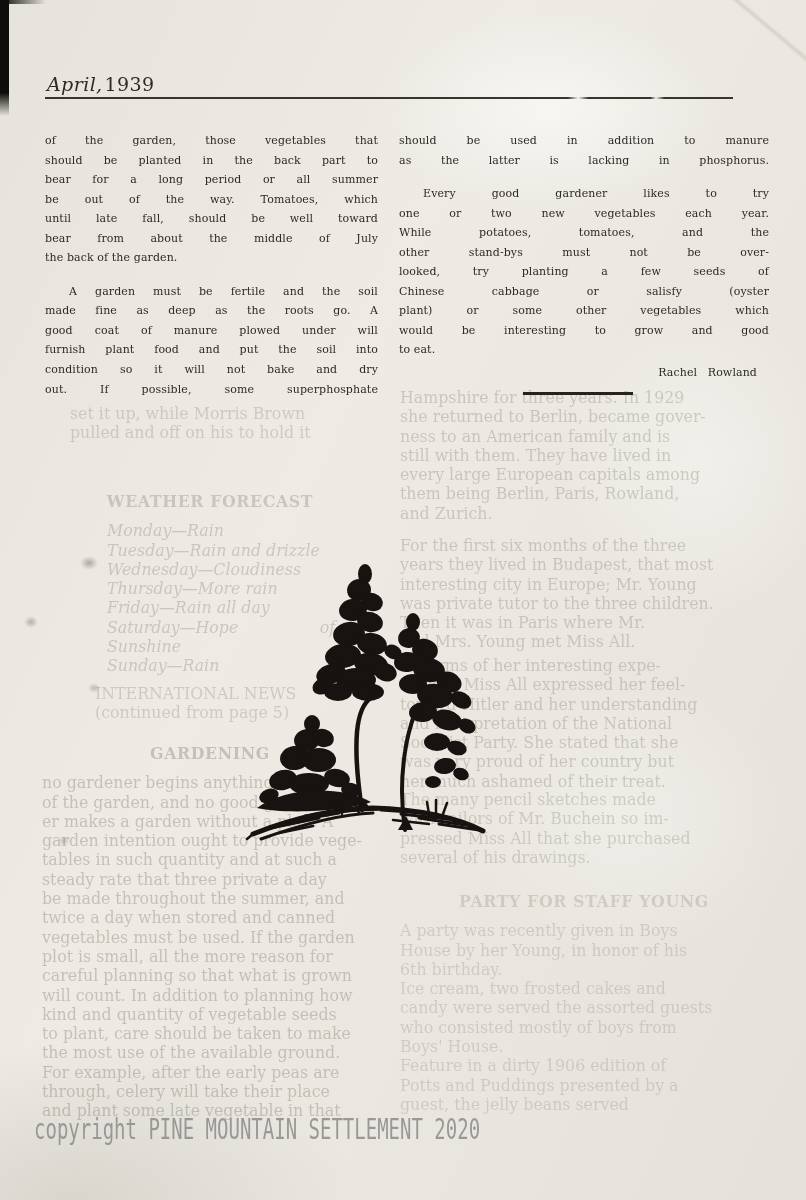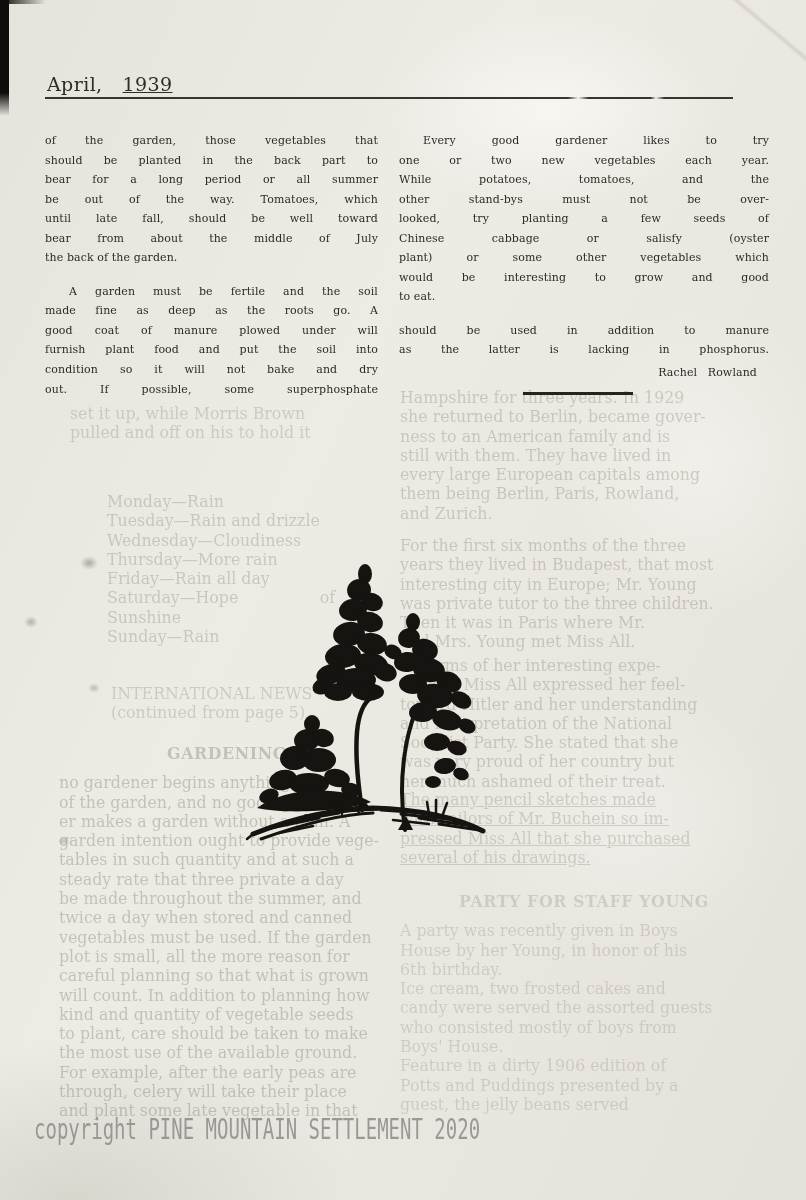--- a/index.html
+++ b/index.html
@@ -11,43 +11,43 @@
   .stain { position:absolute; pointer-events:none; }
   
   .edge-left-top { position:absolute; left:0; top:0; width:9px; height:116px;
     background:linear-gradient(to bottom, #0e0d0b 0%, #0e0d0b 80%, rgba(14,13,11,0) 100%); }
   .edge-top-sliver { position:absolute; left:0; top:0; width:46px; height:4px;
     background:linear-gradient(to right, #0e0d0b, rgba(14,13,11,0)); }
   .crease { position:absolute; right:-26px; top:16px; width:150px; height:3px;
     background:rgba(209,205,196,0.95); transform:rotate(40deg); filter:blur(1.2px); }
   
   .header-date { position:absolute; left:47px; top:73px; font-size:19px; letter-spacing:0.4px; }
-  .header-date .month { }
-  .header-date .year { font-style:normal; margin-left:20px;text-decoration:underline; }
+  .header-date .month { font-style:italic; }
+  .header-date .year { font-style:normal; margin-left:2px; }
   .header-rule { position:absolute; left:45px; top:97px; width:688px; height:2px;
     background:linear-gradient(to right,#38342e 0%,#38342e 76%,rgba(56,52,46,0) 77.5%,
       #38342e 79%,#38342e 88%,rgba(56,52,46,0) 88.8%,#38342e 90%,#38342e 100%); }
   
   .col { position:absolute; font-size:11px; line-height:19.55px; letter-spacing:0.1px; z-index:3; }
   .col-left  { left:45px;  top:131px; width:333px; }
   .col-right { left:399px; top:131px; width:370px; }
   .para { margin:0; }
   .para + .para { margin-top:14px; }
   .line { text-align:justify; text-align-last:justify; }
   .line.last { text-align-last:left; }
   .indent-first .line:first-child { text-indent:24px; }
   .byline { text-align:right; padding-right:12px; margin-top:3px; word-spacing:7px; }
   .end-rule { width:110px; height:3px; background:#262220; margin:9px 0 0 124px; }
   
   .bleed { position:absolute; color:#6f6b5c; filter:blur(0.5px); font-size:15.8px;
     line-height:19.3px; z-index:1; }
   .bleed .line { text-align:justify; text-align-last:auto; }
   .bleed-h { text-align:center; font-weight:bold; letter-spacing:0.6px; margin-bottom:10px; }
-  .o25 { opacity:0.25; } .o28 { opacity:0.28; } .o32 { opacity:0.32;margin-left:17px; } .o22 { opacity:0.22; }
-  .weather-list div { padding-left:22px; }
+  .o25 { opacity:0.25; } .o28 { opacity:0.28; } .o32 { opacity:0.32; } .o22 { opacity:0.22; }
+  .weather-list div { padding-left:22px;font-style:italic; }
   
   .illustration { position:absolute; left:243px; top:552px; width:250px; height:335px; z-index:2; }
   
   .watermark { position:absolute; left:34px; top:1112px; z-index:4;
     font-family:"DejaVu Sans Mono", monospace; font-size:19px; font-weight:normal;
     color:#8e8e8e; opacity:0.88; transform:scaleY(1.5); transform-origin:left top;
     letter-spacing:0; white-space:nowrap; }
 </style>
 </head>
 <body>
@@ -79,32 +79,33 @@
     <span class="month">April,</span><span class="year">1939</span>
   </div>
   <div class="header-rule"></div>
 
   <div class="bleed o25" style="left:70px; top:404px; width:300px;">
       <div class="line">set it up, while Morris Brown</div>
       <div class="line">pulled and off on his to hold it</div>
     </div>
 
   <div class="bleed o28" style="left:85px; top:492px; width:250px;">
+    <div class="bleed-h">WEATHER FORECAST</div>
     <div class="weather-list">
         <div class="line">Monday—Rain</div>
         <div class="line">Tuesday—Rain and drizzle</div>
         <div class="line">Wednesday—Cloudiness</div>
         <div class="line">Thursday—More rain</div>
         <div class="line">Friday—Rain all day</div>
         <div class="line">Saturday—Hope of Sunshine</div>
         <div class="line">Sunday—Rain</div>
       </div>
   </div>
 
-  <div class="bleed o25" style="left:95px; top:684px; width:240px; text-align:center;margin-left:16px;">
+  <div class="bleed o25" style="left:95px; top:684px; width:240px; text-align:center;">
       <div class="line">INTERNATIONAL NEWS</div>
       <div class="line">(continued from page 5)</div>
     </div>
 
   <div class="bleed o32" style="left:42px; top:744px; width:336px;">
     <div class="bleed-h">GARDENING</div>
     <div>
         <div class="line">no gardener begins anything</div>
         <div class="line">of the garden, and no good garden-</div>
         <div class="line">er makes a garden without a plan. A</div>
@@ -145,21 +146,21 @@
     </div>
   <div class="bleed o28" style="left:400px; top:656px; width:368px;">
       <div class="line">In terms of her interesting expe-</div>
       <div class="line">riences Miss All expressed her feel-</div>
       <div class="line">toward Hitler and her understanding</div>
       <div class="line">and interpretation of the National</div>
       <div class="line">Socialist Party. She stated that she</div>
       <div class="line">was very proud of her country but</div>
       <div class="line">her much ashamed of their treat.</div>
     </div>
-  <div class="bleed o25" style="left:400px; top:790px; width:368px;text-decoration:underline;">
+  <div class="bleed o25" style="left:400px; top:790px; width:368px;">
       <div class="line">The many pencil sketches made</div>
       <div class="line">with sailors of Mr. Buchein so im-</div>
       <div class="line">pressed Miss All that she purchased</div>
       <div class="line">several of his drawings.</div>
     </div>
 
   <div class="bleed o22" style="left:400px; top:892px; width:368px;">
     <div class="bleed-h">PARTY FOR STAFF YOUNG</div>
     <div>
         <div class="line">A party was recently given in Boys</div>
@@ -189,34 +190,34 @@
         <div class="line">A garden must be fertile and the soil</div>
         <div class="line">made fine as deep as the roots go. A</div>
         <div class="line">good coat of manure plowed under will</div>
         <div class="line">furnish plant food and put the soil into</div>
         <div class="line">condition so it will not bake and dry</div>
         <div class="line">out. If possible, some superphosphate</div>
       </div>
   </div>
 
   <div class="col col-right">
+    <div class="para">
+        <div class="line">should be used in addition to manure</div>
+        <div class="line">as the latter is lacking in phosphorus.</div>
+      </div>
     <div class="para indent-first">
         <div class="line">Every good gardener likes to try</div>
         <div class="line">one or two new vegetables each year.</div>
         <div class="line">While potatoes, tomatoes, and the</div>
         <div class="line">other stand-bys must not be over-</div>
         <div class="line">looked, try planting a few seeds of</div>
         <div class="line">Chinese cabbage or salisfy (oyster</div>
         <div class="line">plant) or some other vegetables which</div>
         <div class="line">would be interesting to grow and good</div>
         <div class="line last">to eat.</div>
-      </div>
-    <div class="para">
-        <div class="line">should be used in addition to manure</div>
-        <div class="line">as the latter is lacking in phosphorus.</div>
       </div>
     <div class="byline">Rachel Rowland</div>
     <div class="end-rule"></div>
   </div>
 
   <svg class="illustration" viewBox="0 0 250 335" xmlns="http://www.w3.org/2000/svg">
     <g fill="#171310" stroke="none">
 
       <ellipse cx="122" cy="22" rx="7" ry="10"></ellipse>
       <ellipse cx="116" cy="38" rx="12" ry="11" transform="rotate(-12 116 38)"></ellipse>

